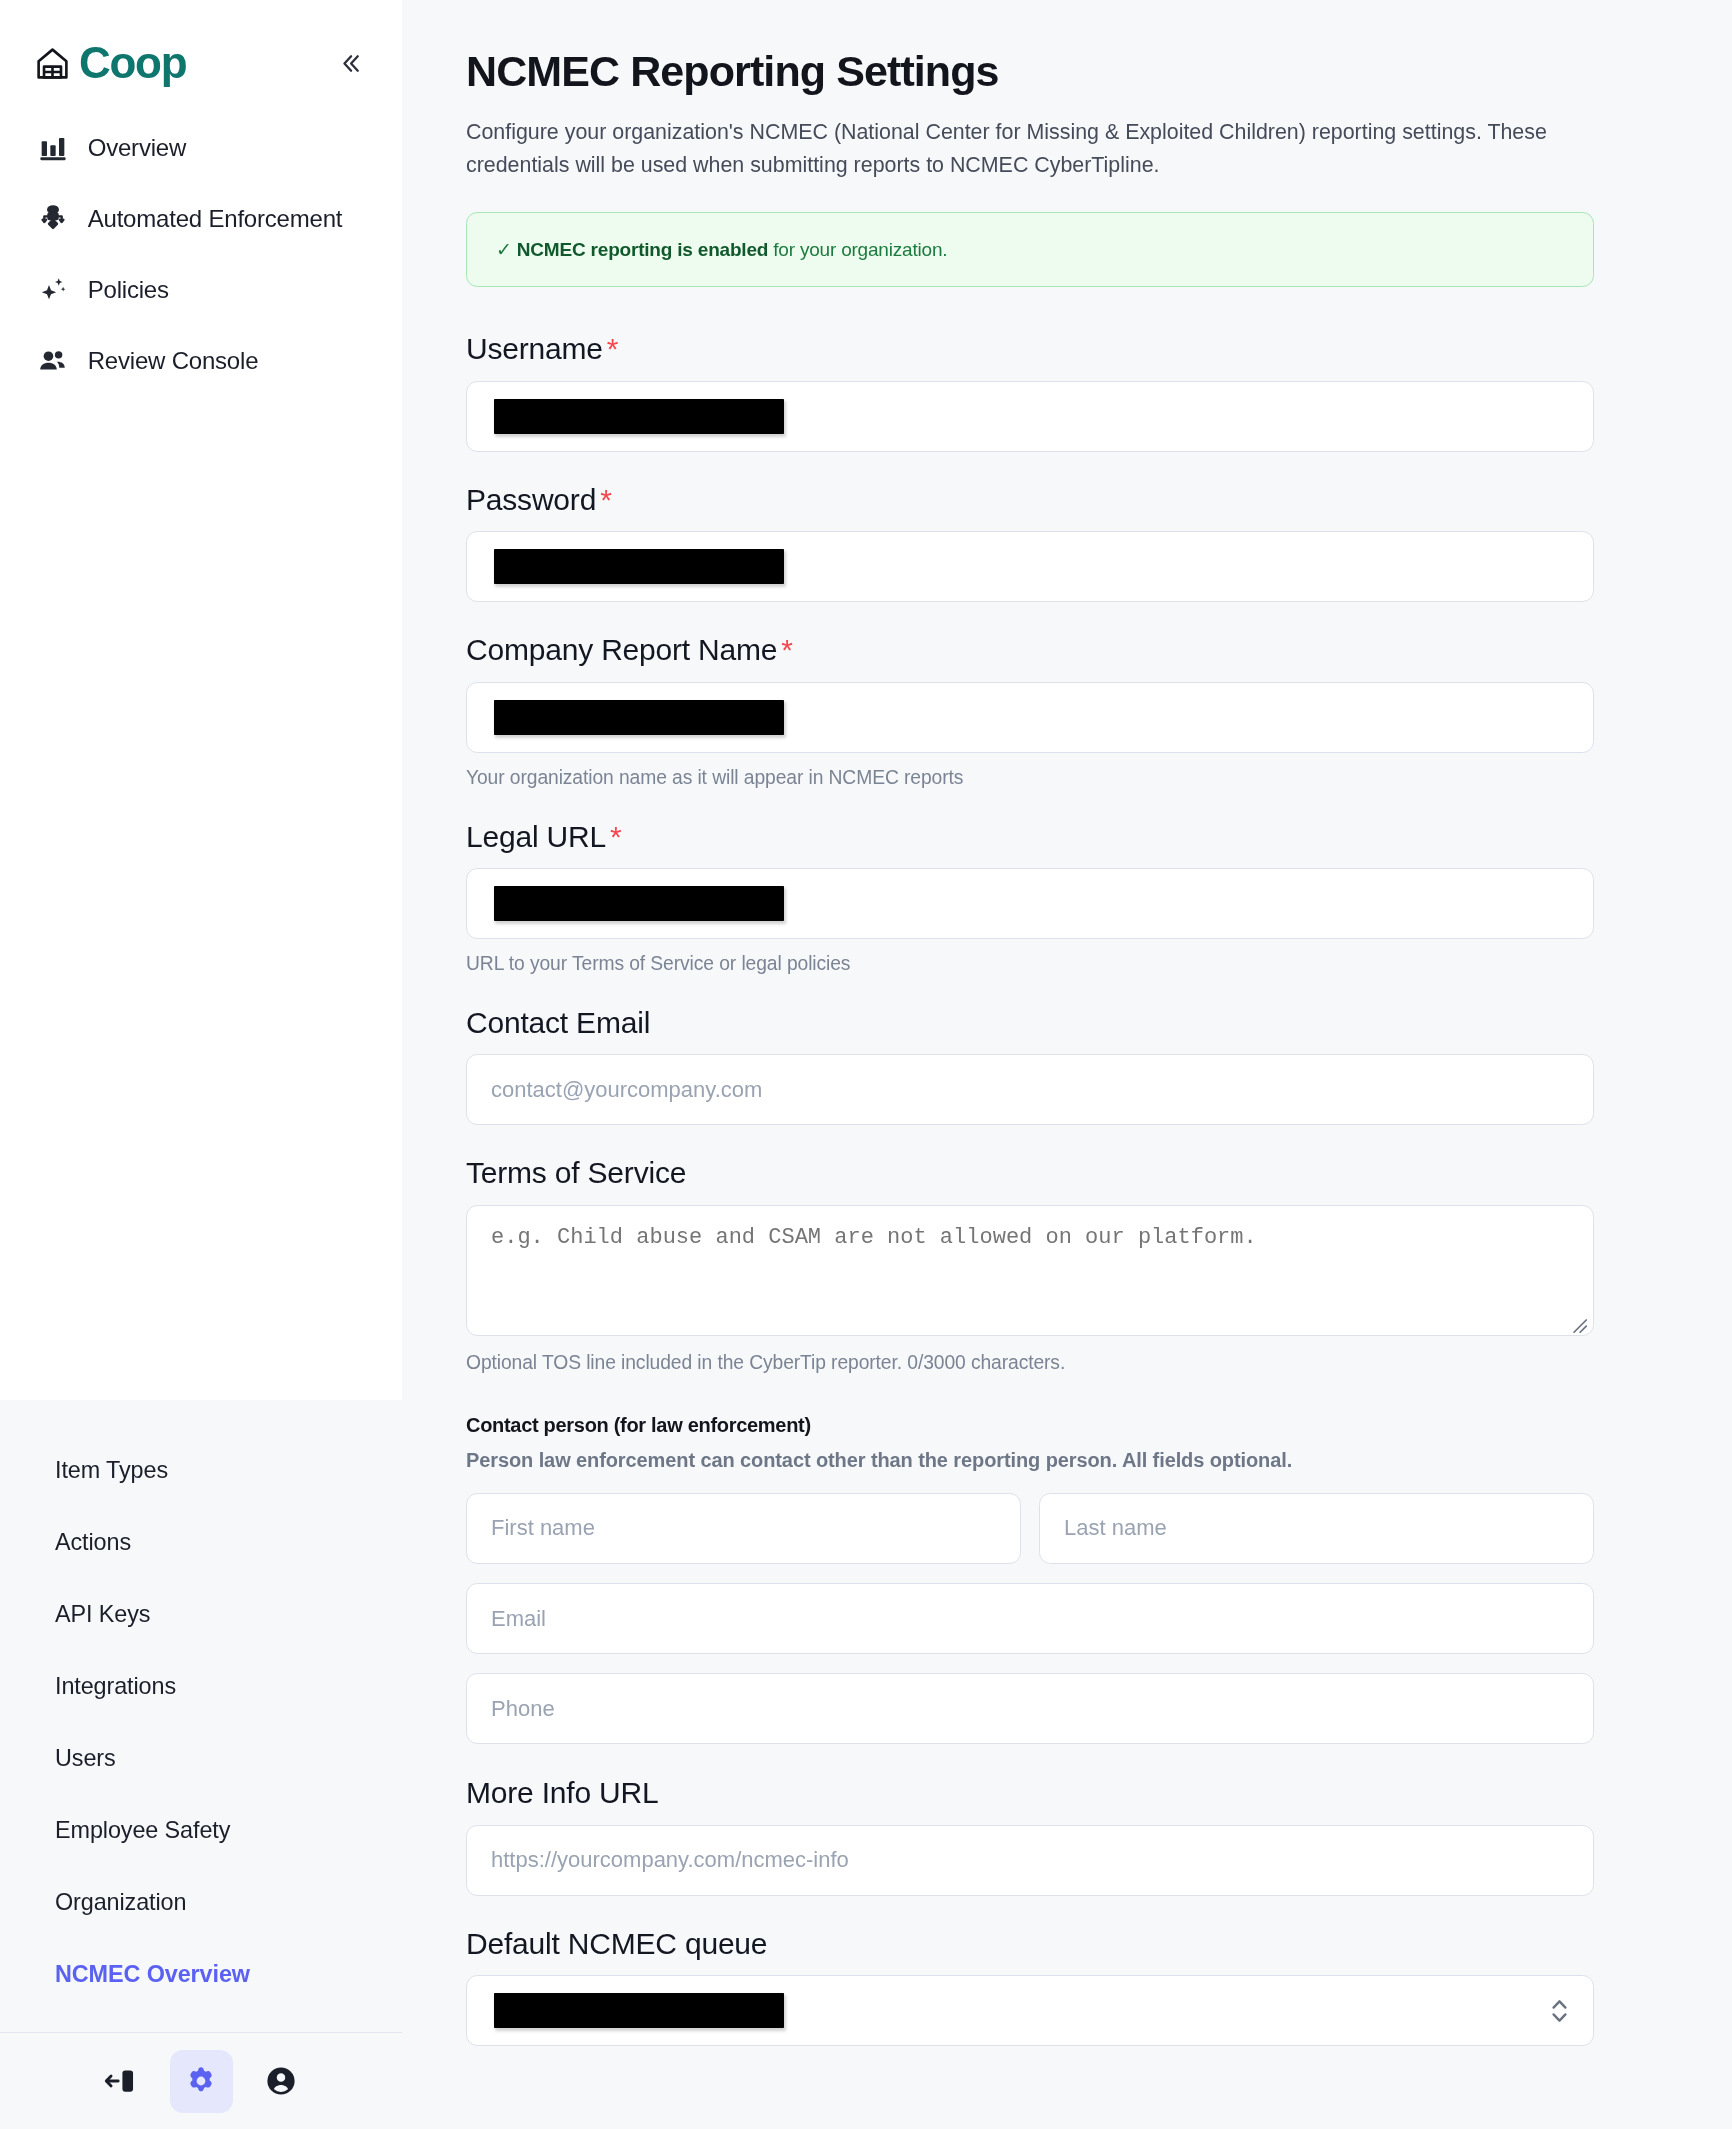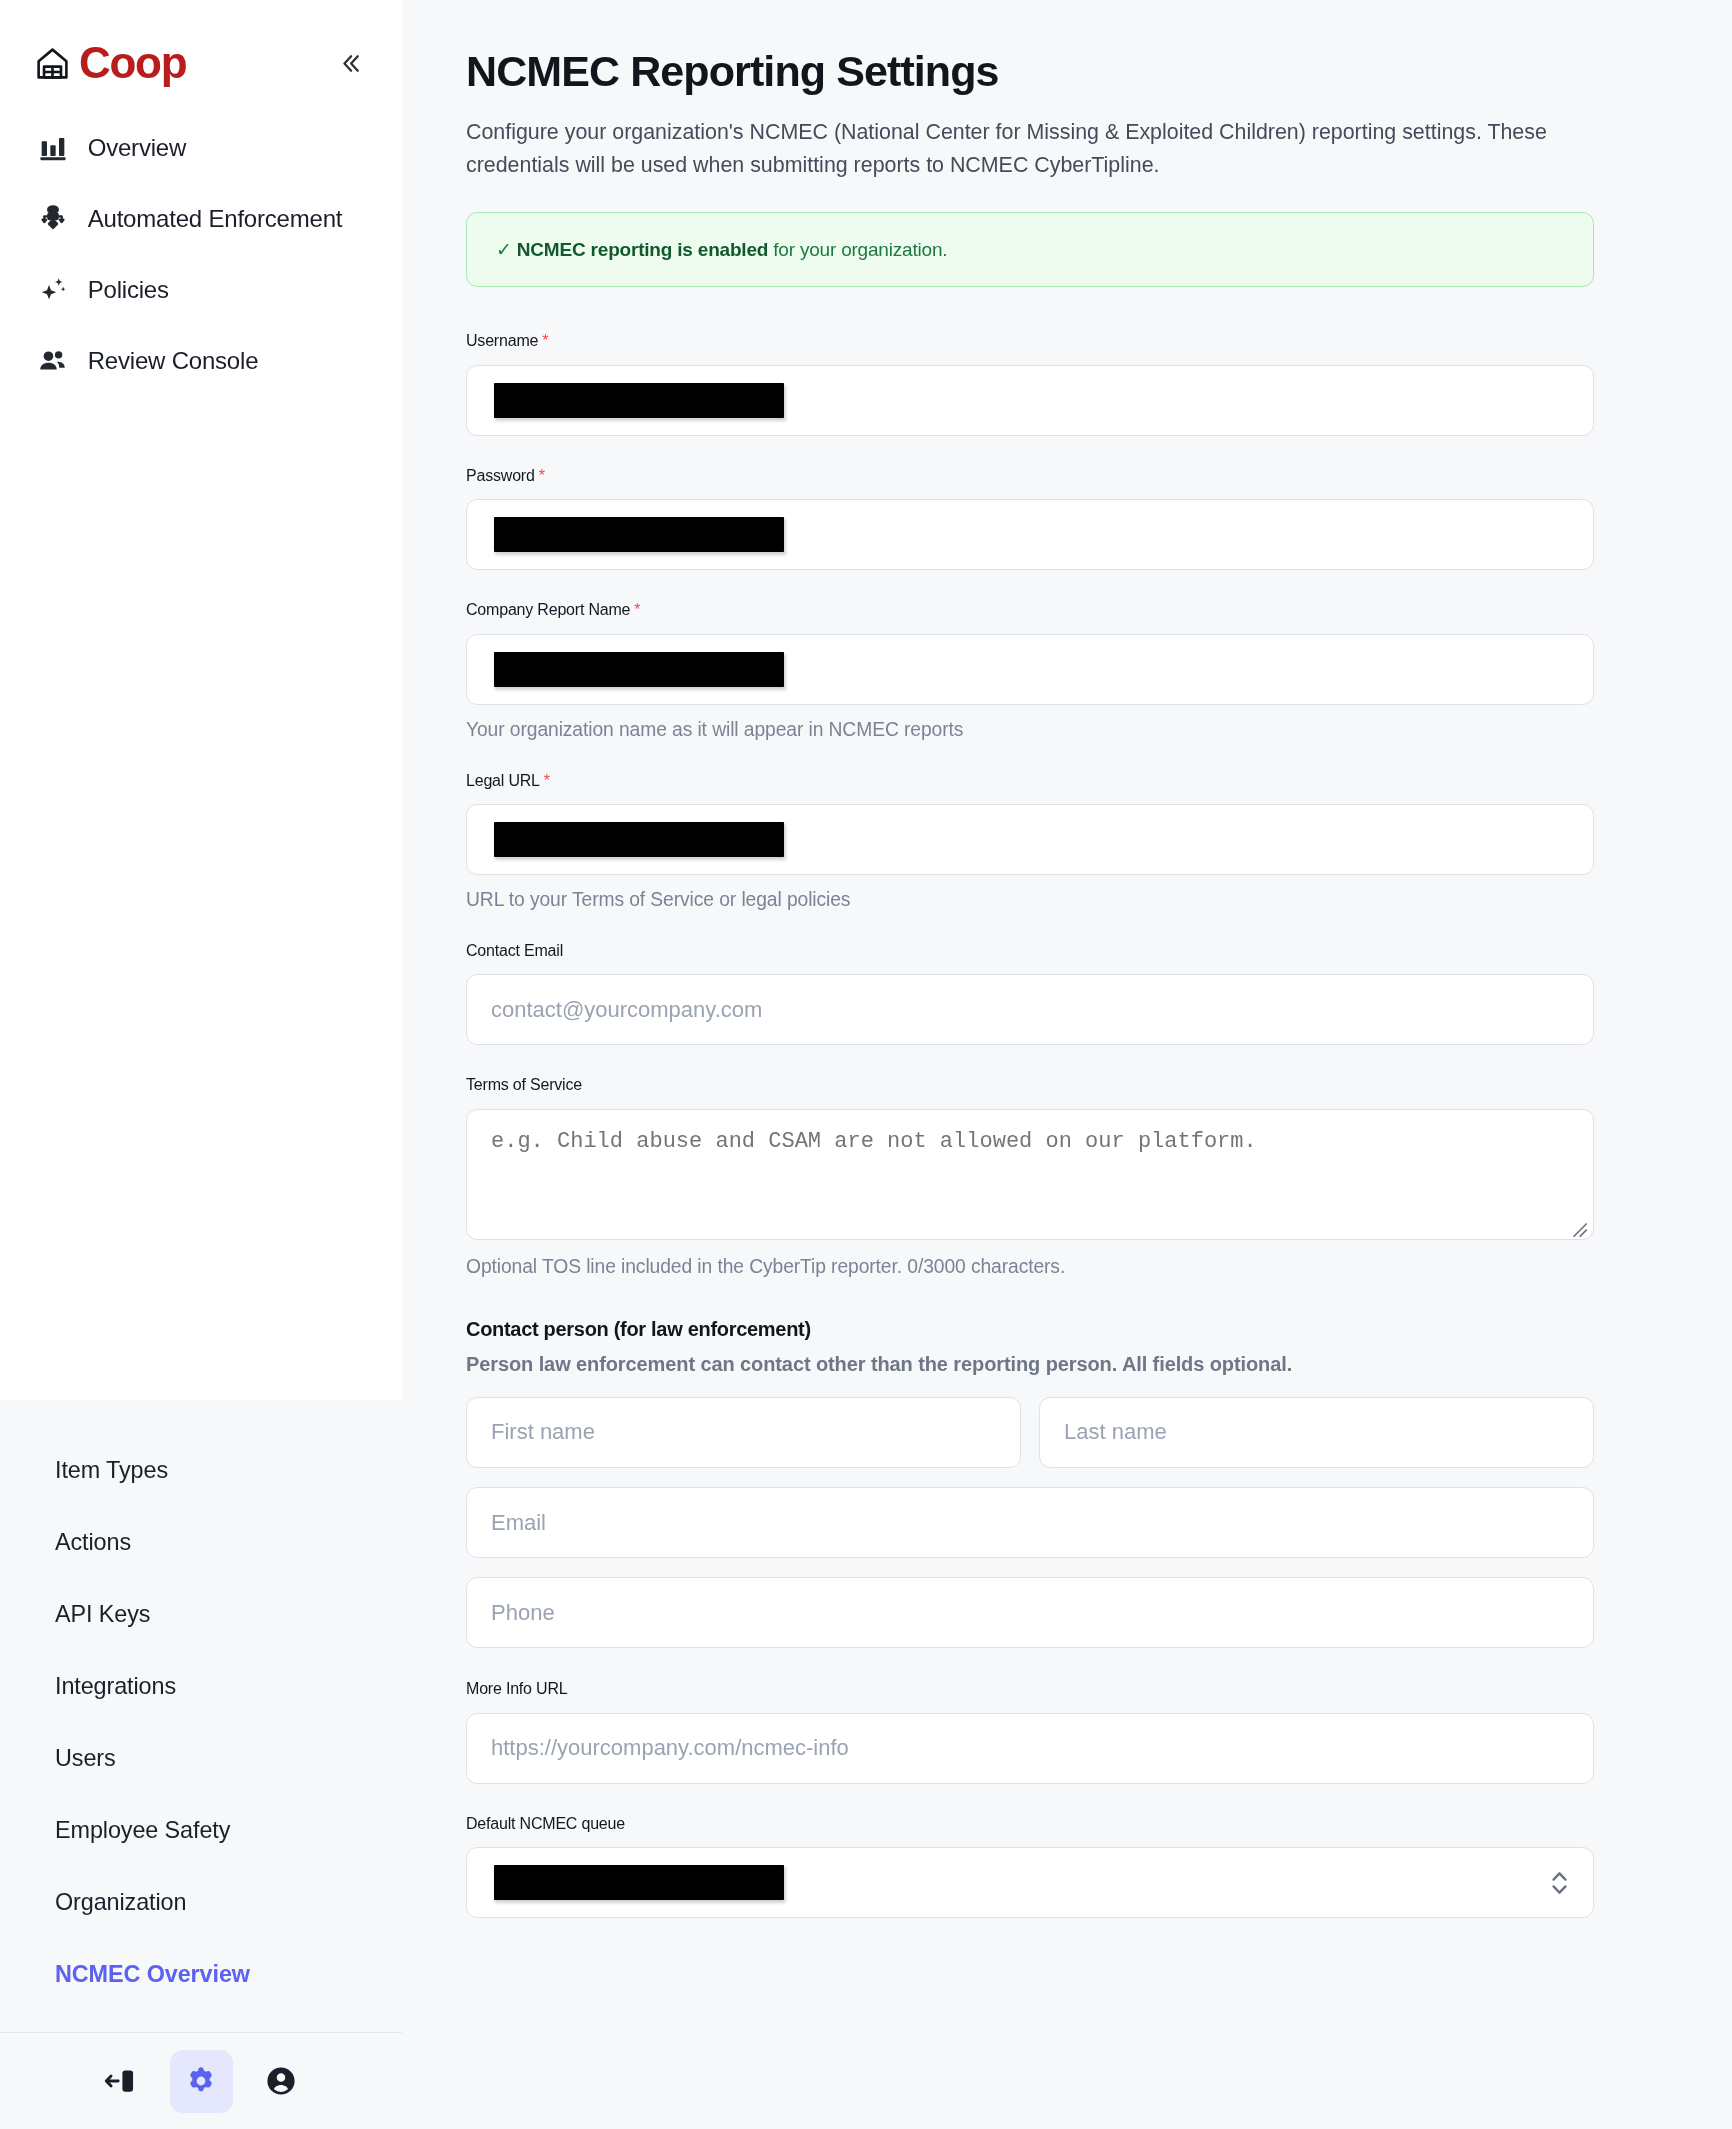--- a/index.html
+++ b/index.html
@@ -26,21 +26,21 @@
     position: relative;
   }
   .brand-row {
     display: flex; align-items: center;
     padding: 31px 32px 0 34px;
     height: 95px;
   }
   .brand-logo { width: 37px; height: 37px; flex: 0 0 37px; margin-right: 8px; }
   .brand-name {
     font-size: 44px; font-weight: 700; letter-spacing: -1.3px;
-    color: #b91c1c; line-height: 1;
+    color: #0f766e; line-height: 1;
   }
   .collapse-btn {
     margin-left: auto; width: 39px; height: 39px;
     display: flex; align-items: center; justify-content: center;
     cursor: pointer;
   }
 
   .nav-main { padding: 17.7px 0 0 0; }
   .nav-item {
     display: flex; align-items: center;
@@ -110,21 +110,21 @@
     border-radius: 11.3px;
     padding: 25px 29px;
     margin-bottom: 45px;
     font-size: 19px; color: #1d7a3f;
     letter-spacing: -0.2px;
   }
   .banner b { color: #11592c; font-weight: 700; }
 
   .field-group { margin-bottom: 31px; }
   .field-label {
-    font-size: 16px; color: #131722; letter-spacing: -0.2px;
+    font-size: 30px; color: #131722; letter-spacing: -0.2px;
     margin-bottom: 14.5px; display: block;
   }
   .req { color: #f4484f; margin-left: 4px; }
   .text-input {
     width: 100%; height: 71px;
     background: #ffffff;
     border: 0.8px solid #dde2ea;
     border-radius: 11.3px;
     font-size: 22px; color: #262b36;
     padding: 0 24px;

